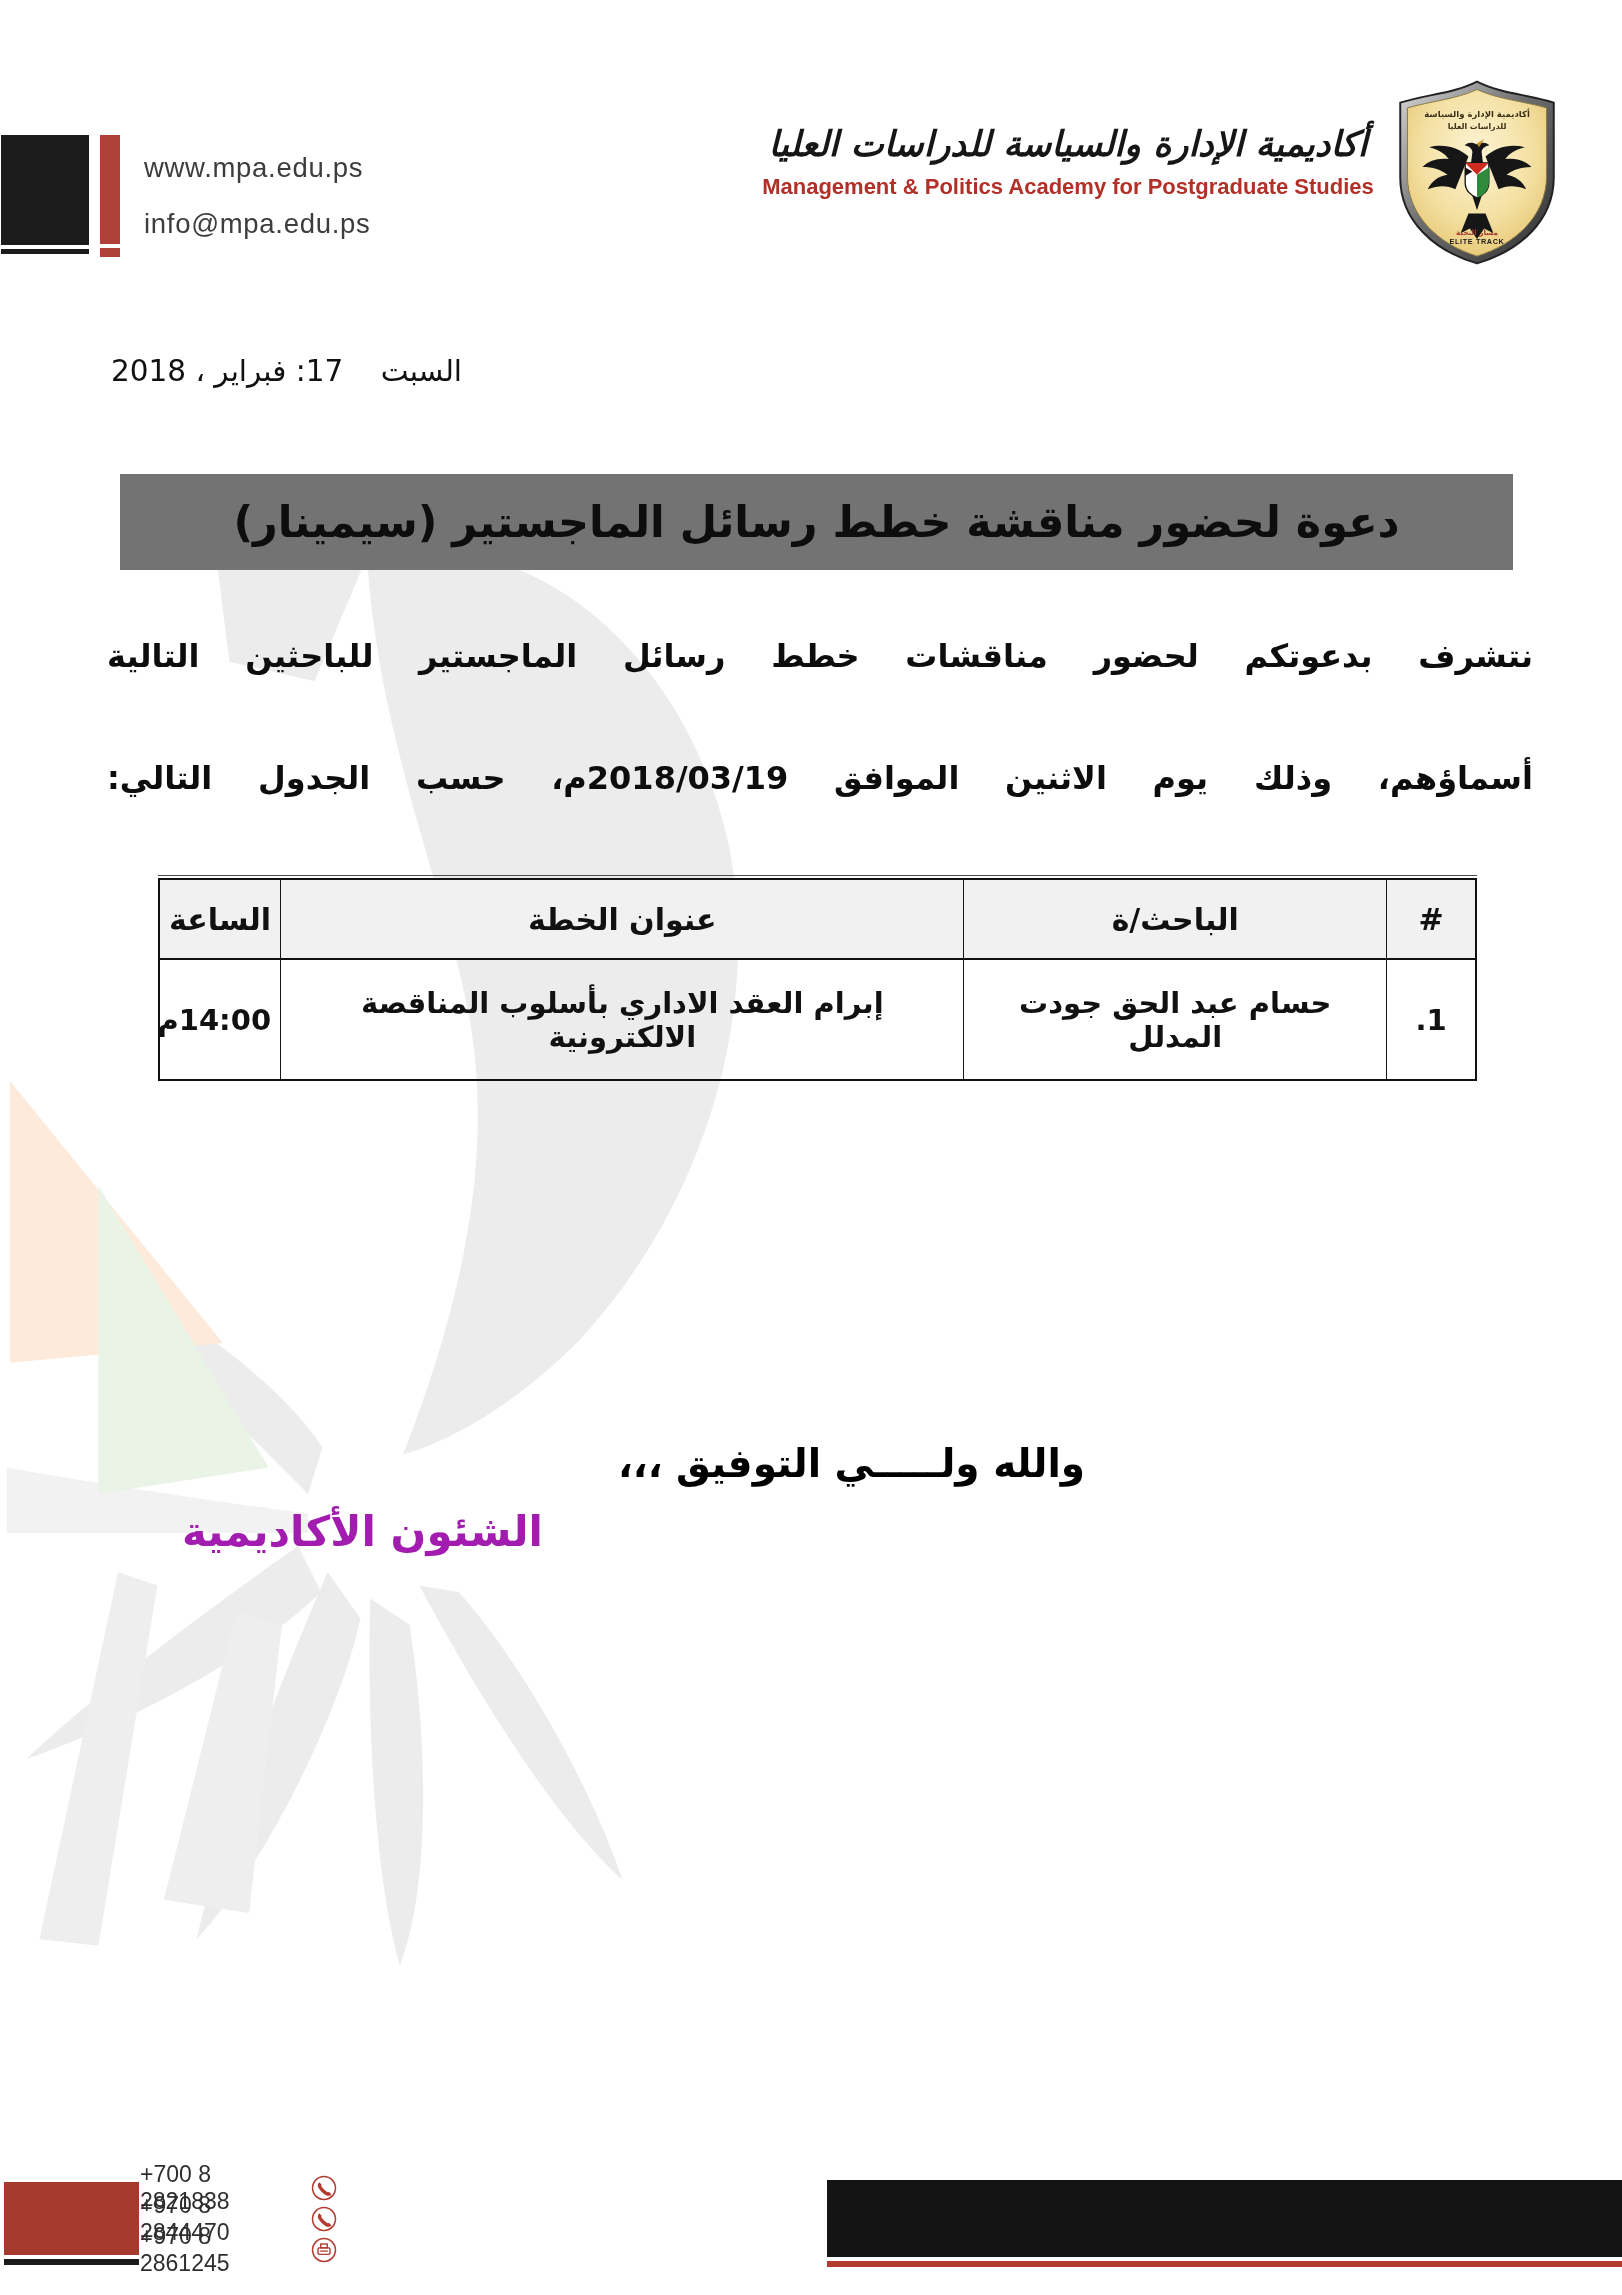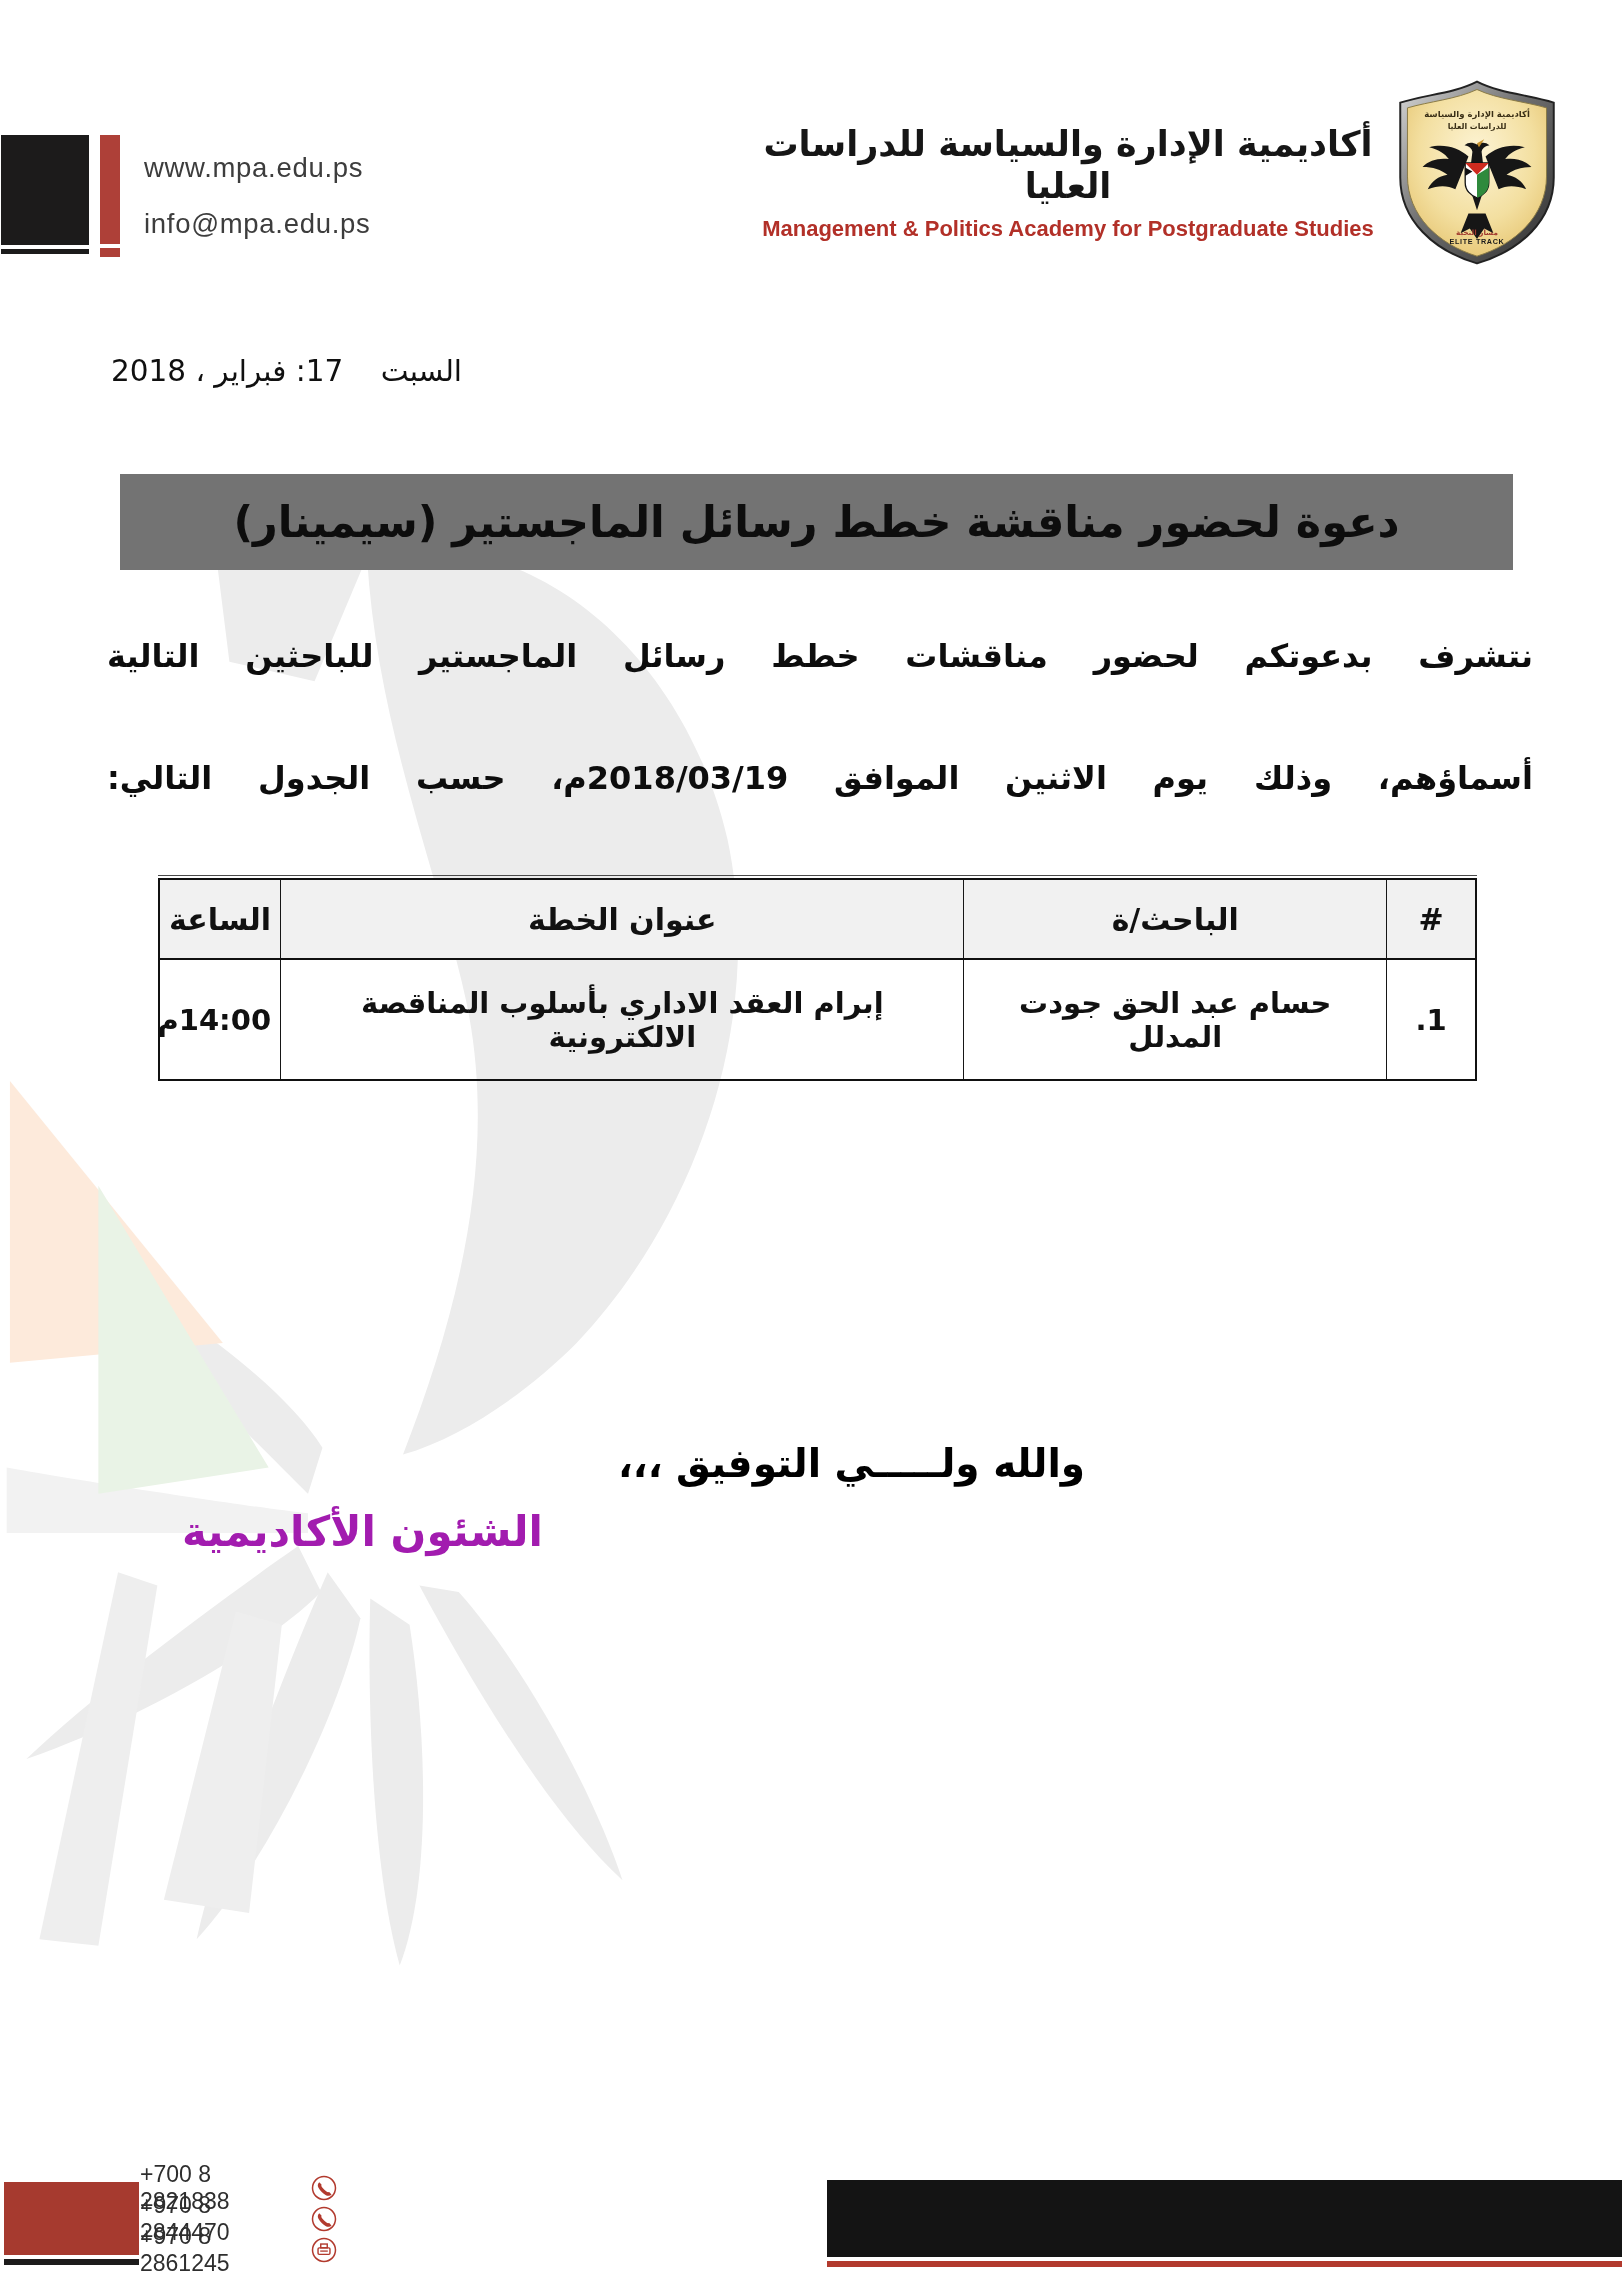--- a/index.html
+++ b/index.html
@@ -18,21 +18,21 @@
   #watermark{z-index:0;pointer-events:none;}
   
   .blk-square{left:1.3px;top:135px;width:88px;height:109px;background:#1c1b1b;}
   .blk-redbar{left:100px;top:135px;width:19.7px;height:109px;background:#ae4038;}
   .blk-underline{left:1.3px;top:249px;width:88px;height:4.6px;background:#1c1b1b;}
   .blk-underline2{left:1.3px;top:244px;width:88px;height:1.3px;background:#1c1b1b;}
   .blk-redunder{left:100px;top:248px;width:19.7px;height:8.5px;background:#ae4038;}
   .contact-text{left:144px;top:140px;width:288px;font-size:27.5px;color:#3d3d3d;letter-spacing:0.7px;line-height:56px;}
   
   .academy{left:747px;top:123px;width:642px;text-align:center;direction:rtl;}
-  .academy .ar{font-size:35px;font-weight:bold;color:#161616;line-height:1.2;}
+  .academy .ar{font-size:35px;font-weight:bold;color:#161616;line-height:1.2;font-style:italic;}
   .academy .en{font-size:22px;font-weight:bold;color:#b23028;margin-top:9.2px;direction:ltr;}
   .academy .tag{font-size:30px;font-weight:bold;color:#1a1a1a;margin-top:14.4px;}
   
   .logo{left:1395px;top:79px;width:164px;height:187px;}
   
   .date-line{left:111px;top:354px;font-size:29.5px;color:#101010;direction:rtl;white-space:pre;}
   
   .banner{left:120px;top:474px;width:1393px;height:96px;background:#737373;
           display:flex;align-items:center;justify-content:center;direction:rtl;}
   .banner span{font-size:43px;font-weight:bold;color:#0d0d0d;white-space:nowrap;}

